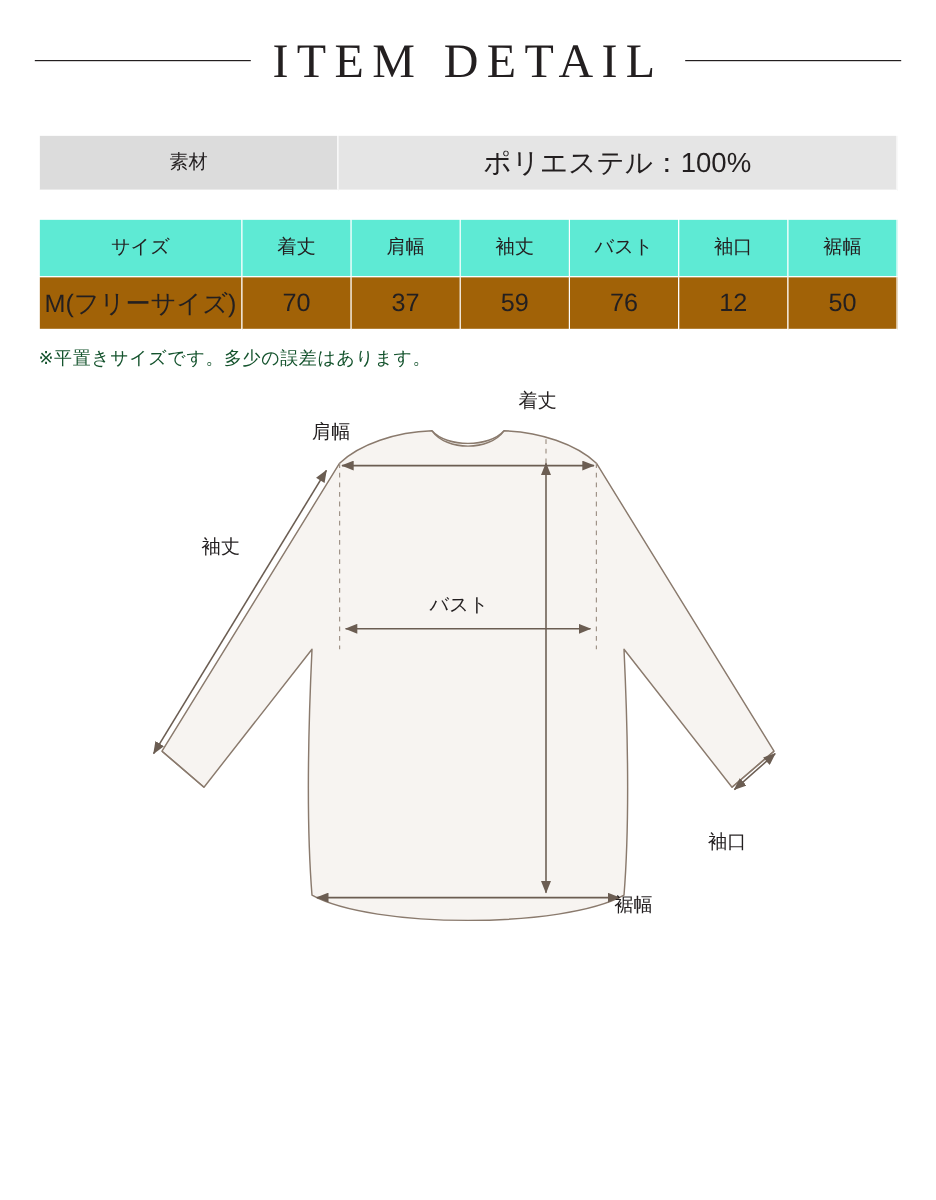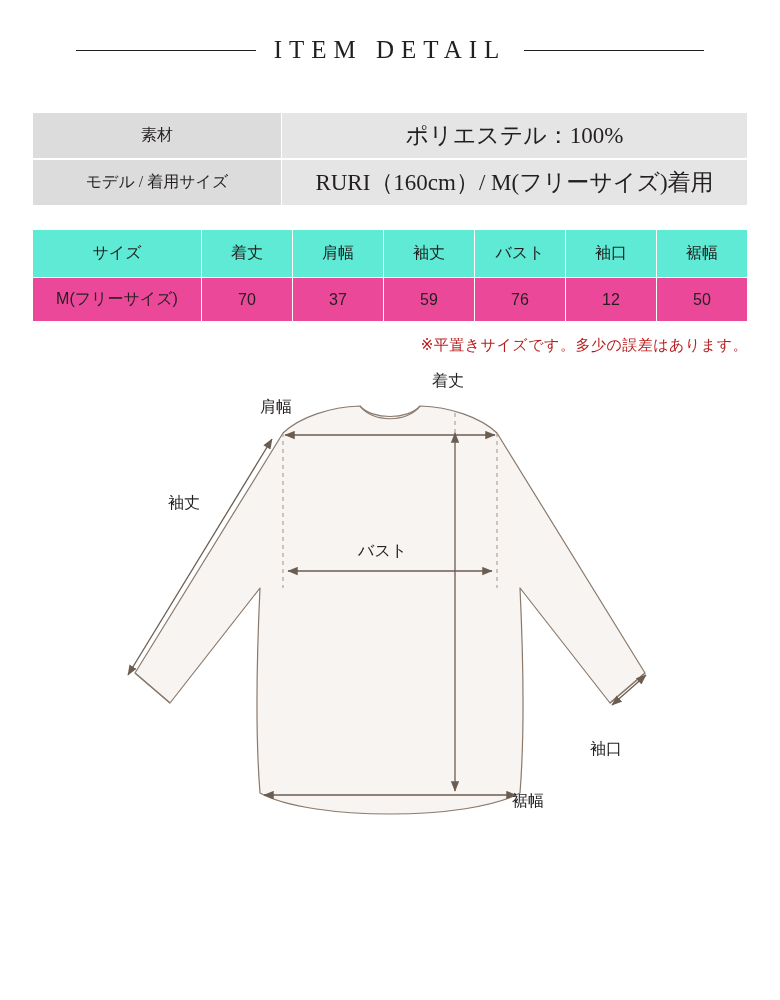--- a/index.html
+++ b/index.html
@@ -27,21 +27,21 @@
   .header .rule {
     height: 1px;
     background: #231f20;
     flex: 0 0 auto;
     width: 180px;
   }
   .header .rule.left { margin-right: 18px; }
   .header .rule.right { margin-left: 18px; }
   .header .title {
     font-family: "Liberation Serif", "DejaVu Serif", serif;
-    font-size: 25px;
+    font-size: 40px;
     letter-spacing: 7px;
     font-weight: 400;
     white-space: nowrap;
     color: #231f20;
   }
 
   
   .table-wrap {
     width: 716px;
     margin: 0 auto;
@@ -59,52 +59,51 @@
     text-align: center;
     vertical-align: middle;
     padding: 0;
   }
   
   .material-table { margin-top: 40px; }
   .material-table td {
     height: 45px;
     border-top: 1px solid #ffffff;
     border-bottom: 2px solid #ffffff;
-    font-family: Liberation Serif, serif;
   }
   .material-table .lbl {
     background: #dcdcdc;
     width: 248px;
     font-size: 16px;
   }
   .material-table .val {
     background: #e5e5e5;
     font-size: 23px;
   }
 
   
   .size-table { margin-top: 22px; }
   .size-table th {
     background: #5eead4;
     height: 47px;
     font-size: 16px;
   }
   .size-table td {
-    background: #ec4899;
+    background: #a16207;
     height: 43px;
-    font-size: 16px;
+    font-size: 21px;
   }
   .size-table .first-col { width: 168px; }
 
   .note {
     width: 716px;
     margin: 14px auto 0;
-    text-align: right;
+    text-align: left;
     font-size: 15px;
-    color: #b91c1c;
+    color: #14532d;
     letter-spacing: 0.5px;
   }
 
   
   .illustration {
     position: relative;
     width: 780px;
     height: 570px;
     margin-top: 18px;
   }
@@ -126,24 +125,20 @@
   <div class="title">ITEM DETAIL</div>
   <div class="rule right"></div>
 </div>
 
 <div class="table-wrap">
   <table class="material-table">
     <tbody>
       <tr>
         <td class="lbl">素材</td>
         <td class="val">ポリエステル：100%</td>
-      </tr>
-      <tr>
-        <td class="lbl">モデル / 着用サイズ</td>
-        <td class="val">RURI（160cm）/ M(フリーサイズ)着用</td>
       </tr>
     </tbody>
   </table>
 </div>
 
 <div class="table-wrap">
   <table class="size-table">
     <thead>
       <tr>
         <th class="first-col">サイズ</th>

